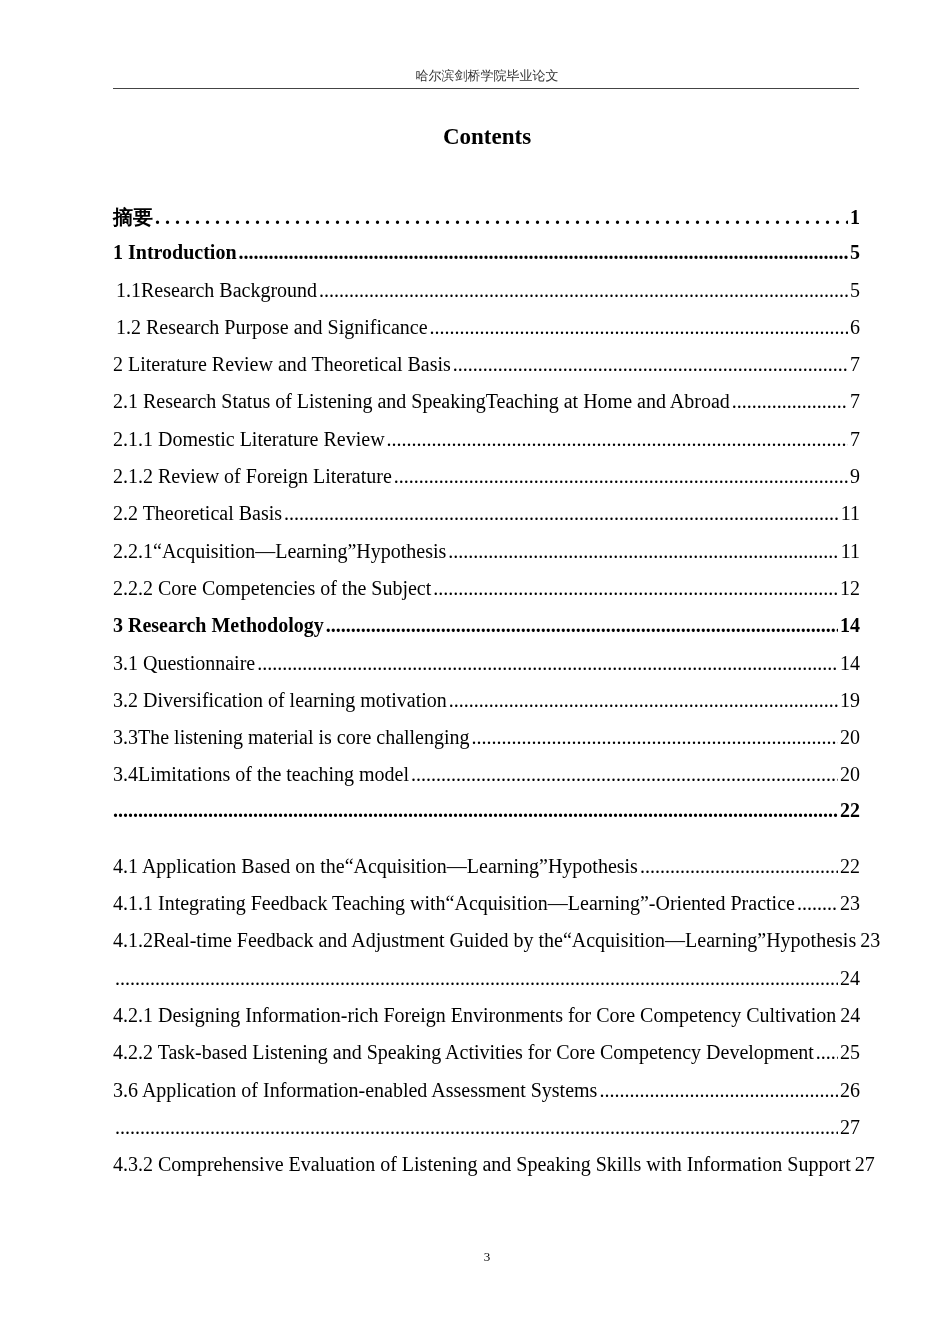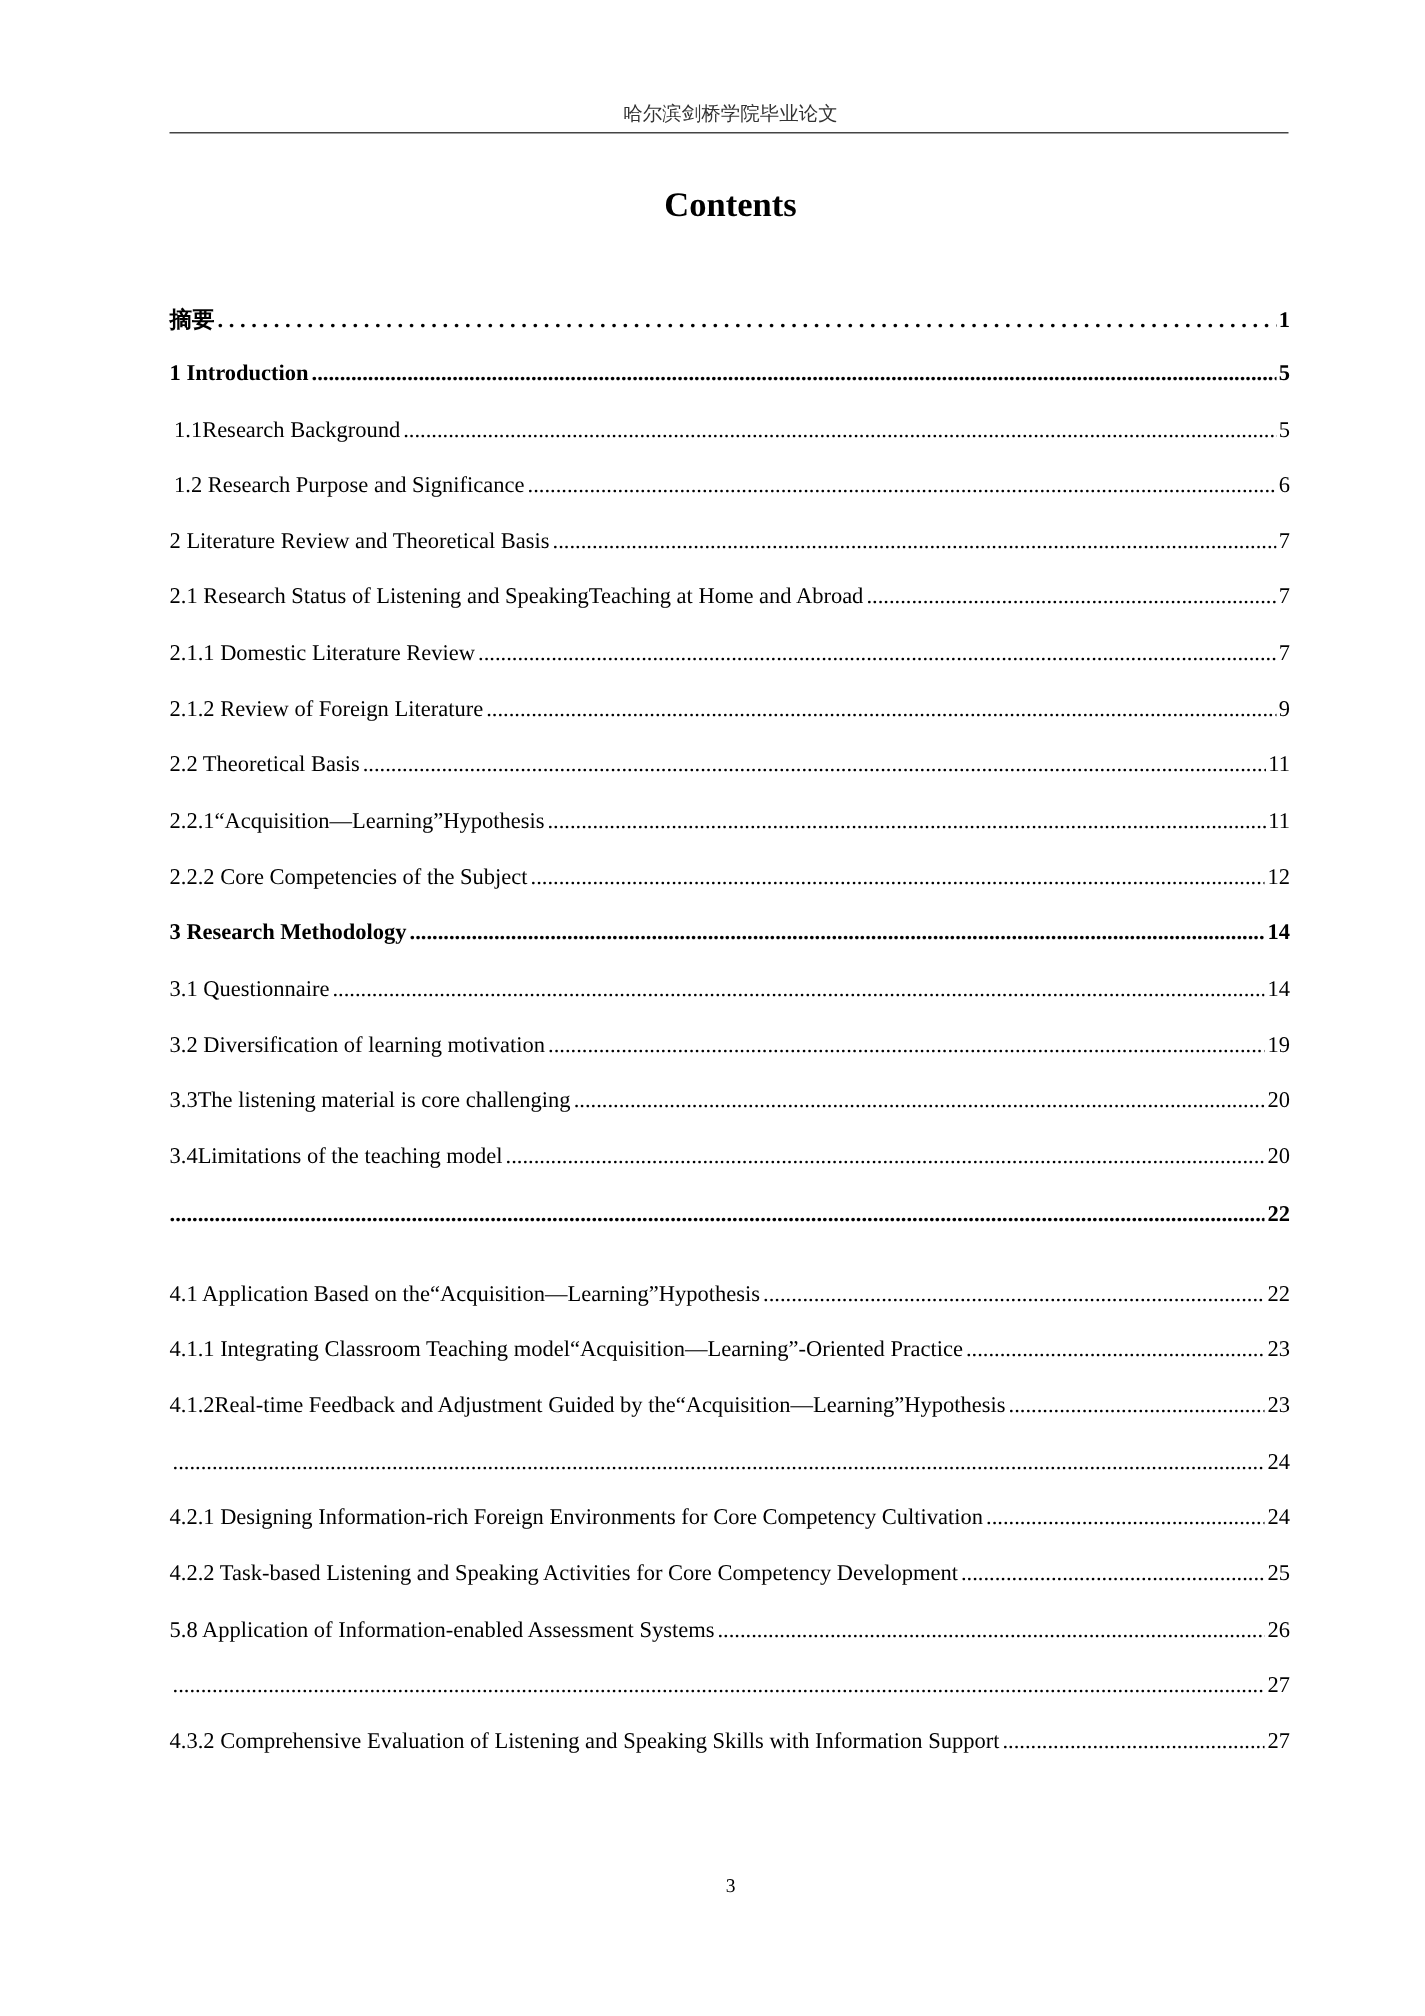--- a/index.html
+++ b/index.html
@@ -1,21 +1,21 @@
 <!DOCTYPE html>
 <html><head>
 <meta charset="utf-8">
 <style>
   html, body { margin: 0; padding: 0; background: #ffffff; }
   body { width: 950px; height: 1344px; position: relative; font-family: "Liberation Serif", "DejaVu Serif", serif; color: #000; overflow: hidden; }
   .header-text { position: absolute; top: 67px; left: 0; width: 974px; text-align: center; font-size: 13px; color: #333; }
   .header-rule { position: absolute; top: 88px; left: 113px; width: 746px; height: 1px; background: #444; }
   .title { position: absolute; top: 124px; left: 0; width: 974px; text-align: center; font-size: 23px; font-weight: bold; }
   .toc { position: absolute; top: 204px; left: 113px; width: 747px; }
-  .entry { display: flex; align-items: baseline; height: 37.3px; font-size: 15px; white-space: nowrap; }
+  .entry { display: flex; align-items: baseline; height: 37.3px; font-size: 20px; white-space: nowrap; }
   .entry.bold { font-weight: bold; }
   .entry .label { flex: 0 0 auto; }
   .entry .leader { flex: 1 1 auto; overflow: hidden; margin: 0 2px; letter-spacing: 0; }
   .entry .leader::before { content: "................................................................................................................................................................................................................................................"; }
   .entry .page { flex: 0 0 auto; }
   .entry.spaced .leader::before { content: ". . . . . . . . . . . . . . . . . . . . . . . . . . . . . . . . . . . . . . . . . . . . . . . . . . . . . . . . . . . . . . . . . . . . . . . . . . . . . . . . . . . . . . . . . . . . . . . ."; }
   .entry.two-line { display: block; height: 54px; }
   .entry.two-line .l1 { display: block; line-height: 18px; }
   .entry.two-line .l2 { display: flex; align-items: baseline; line-height: 18px; }
   .entry.two-line .l2 .leader { margin-left: 0; }
@@ -118,21 +118,21 @@
         <span class="leader"></span>
         <span class="page">22</span>
       </span>
   </div>
   <div class="entry">
     <span class="label">4.1 Application Based on the“Acquisition—Learning”Hypothesis</span>
       <span class="leader"></span>
       <span class="page">22</span>
   </div>
   <div class="entry">
-    <span class="label">4.1.1 Integrating Classroom Teaching model“Acquisition—Learning”-Oriented Practice</span>
+    <span class="label">4.1.1 Integrating Feedback Teaching with“Acquisition—Learning”-Oriented Practice</span>
       <span class="leader"></span>
       <span class="page">23</span>
   </div>
   <div class="entry">
     <span class="label">4.1.2Real-time Feedback and Adjustment Guided by the“Acquisition—Learning”Hypothesis</span>
       <span class="leader"></span>
       <span class="page">23</span>
   </div>
   <div class="entry">
       <span class="leader"></span>
@@ -142,21 +142,21 @@
     <span class="label">4.2.1 Designing Information-rich Foreign Environments for Core Competency Cultivation</span>
       <span class="leader"></span>
       <span class="page">24</span>
   </div>
   <div class="entry">
     <span class="label">4.2.2 Task-based Listening and Speaking Activities for Core Competency Development</span>
       <span class="leader"></span>
       <span class="page">25</span>
   </div>
   <div class="entry">
-    <span class="label">5.8 Application of Information-enabled Assessment Systems</span>
+    <span class="label">3.6 Application of Information-enabled Assessment Systems</span>
       <span class="leader"></span>
       <span class="page">26</span>
   </div>
   <div class="entry">
       <span class="leader"></span>
       <span class="page">27</span>
   </div>
   <div class="entry">
     <span class="label">4.3.2 Comprehensive Evaluation of Listening and Speaking Skills with Information Support</span>
       <span class="leader"></span>

